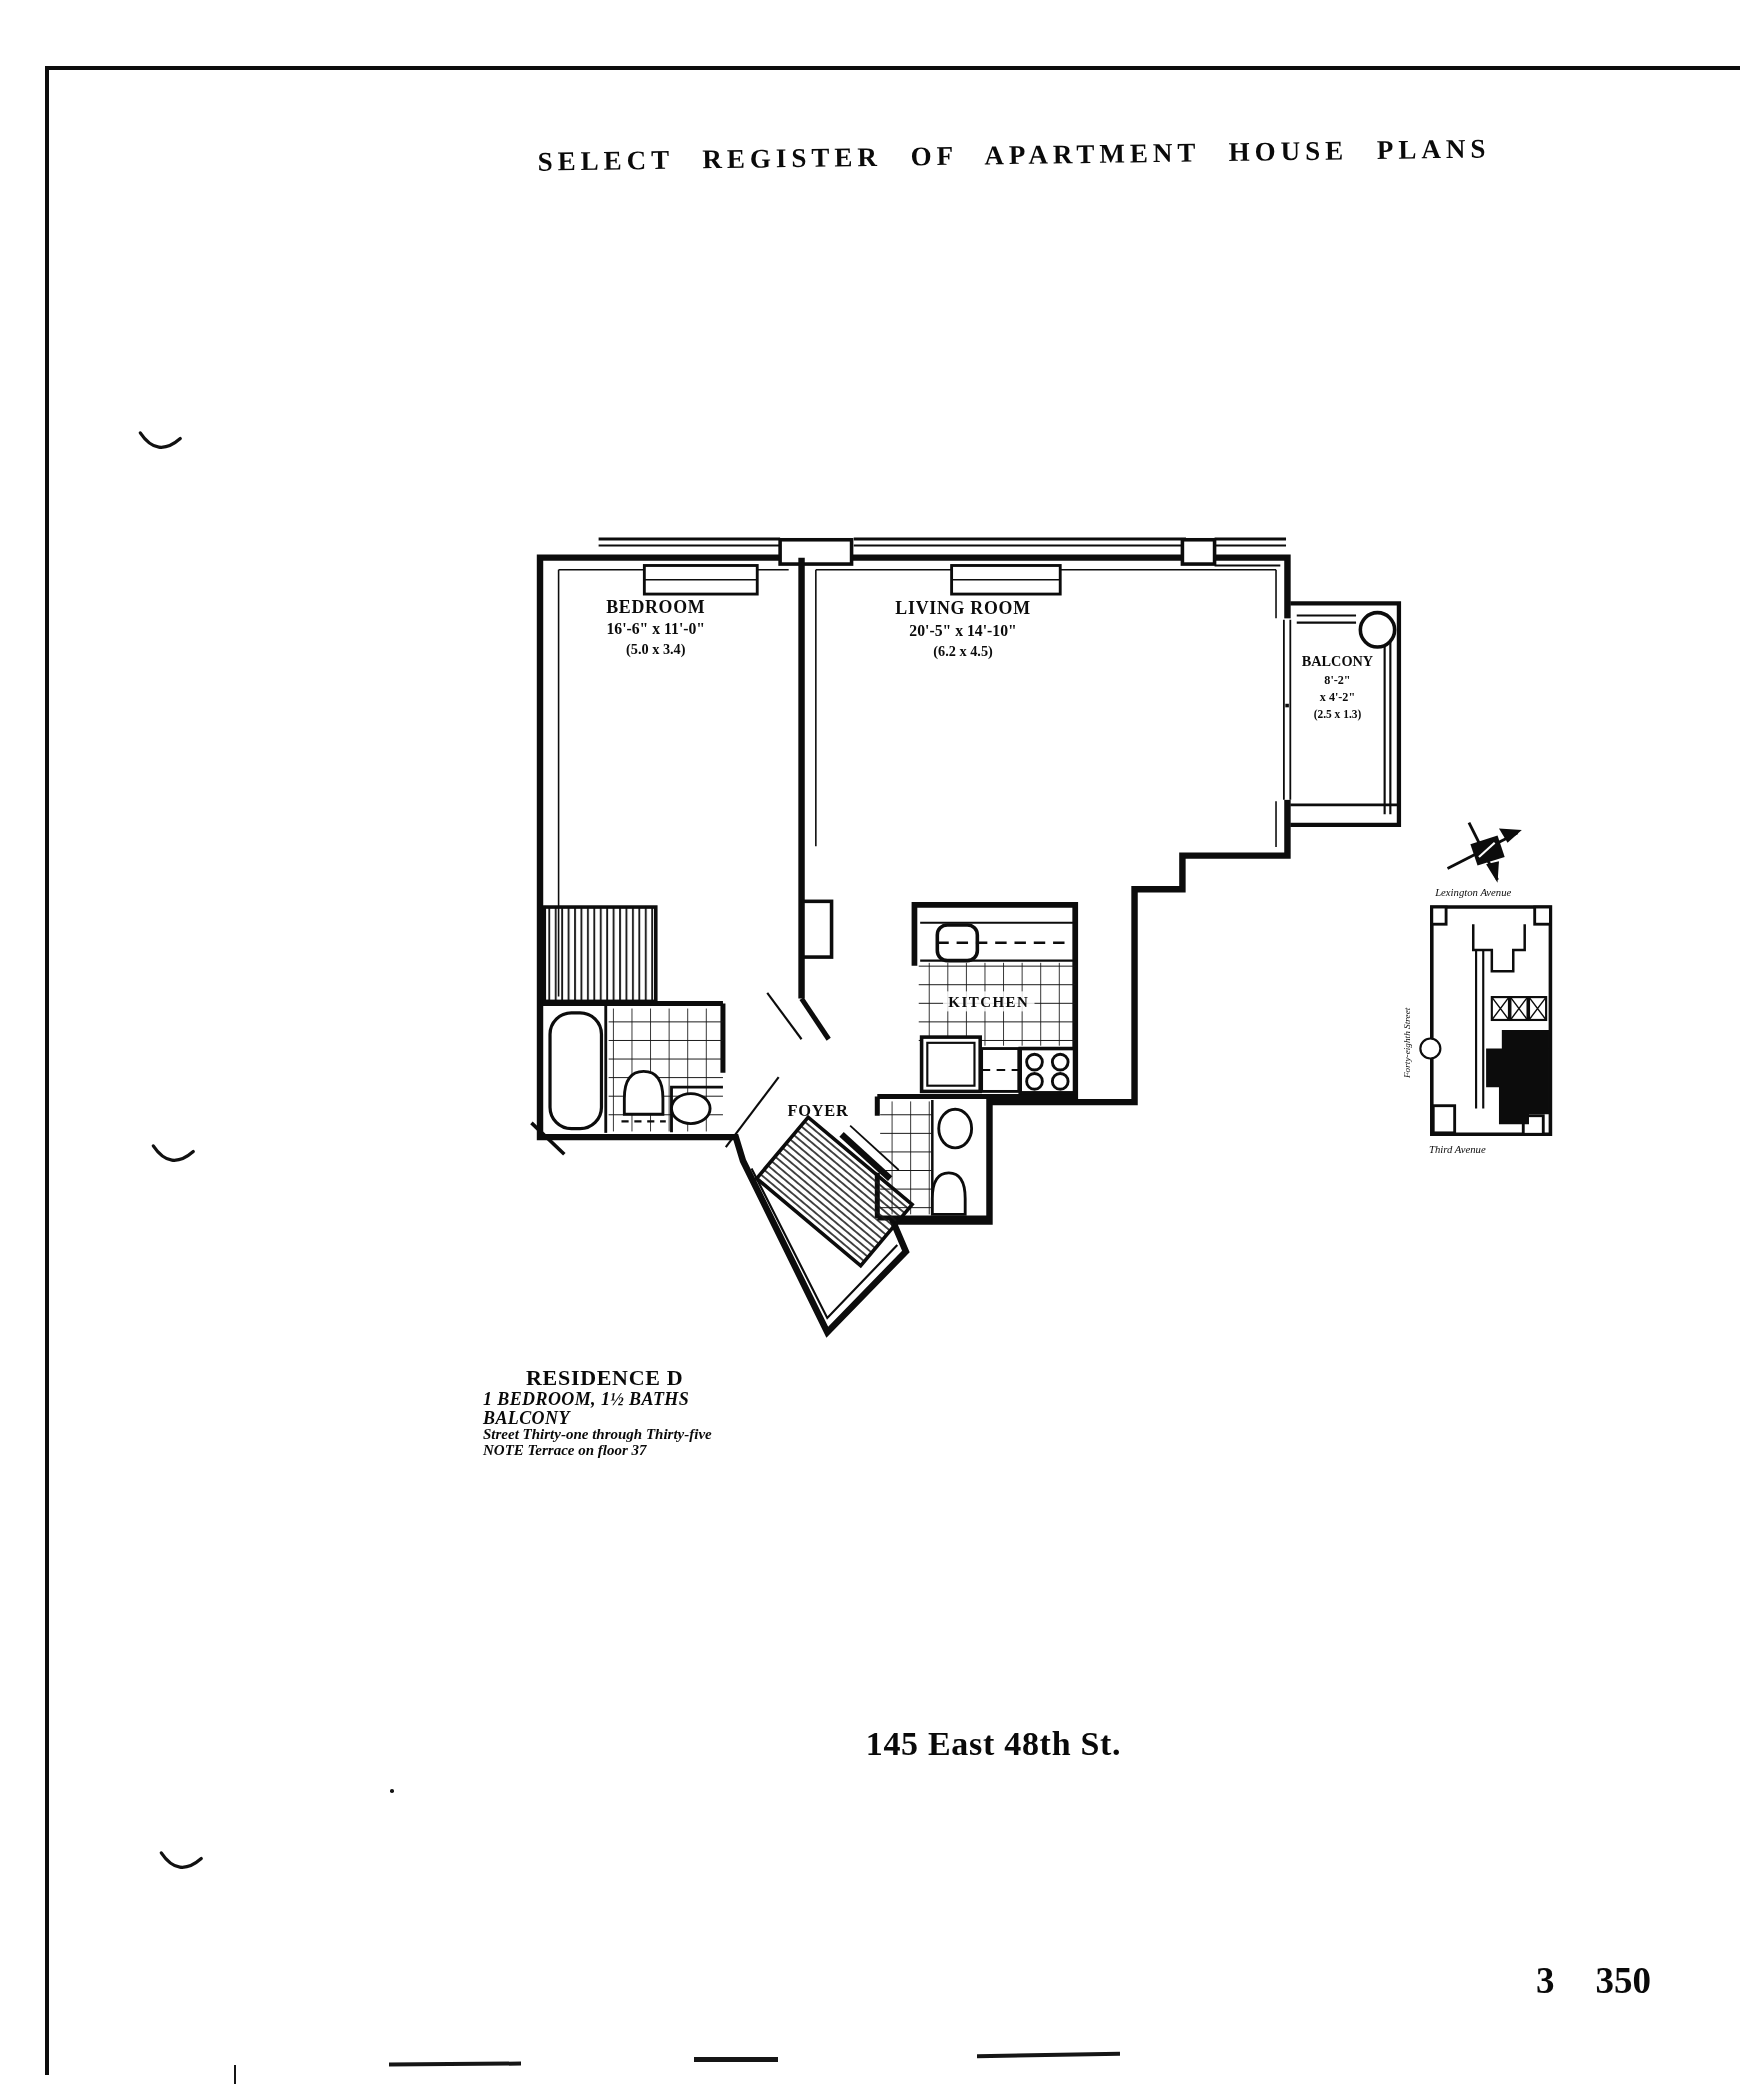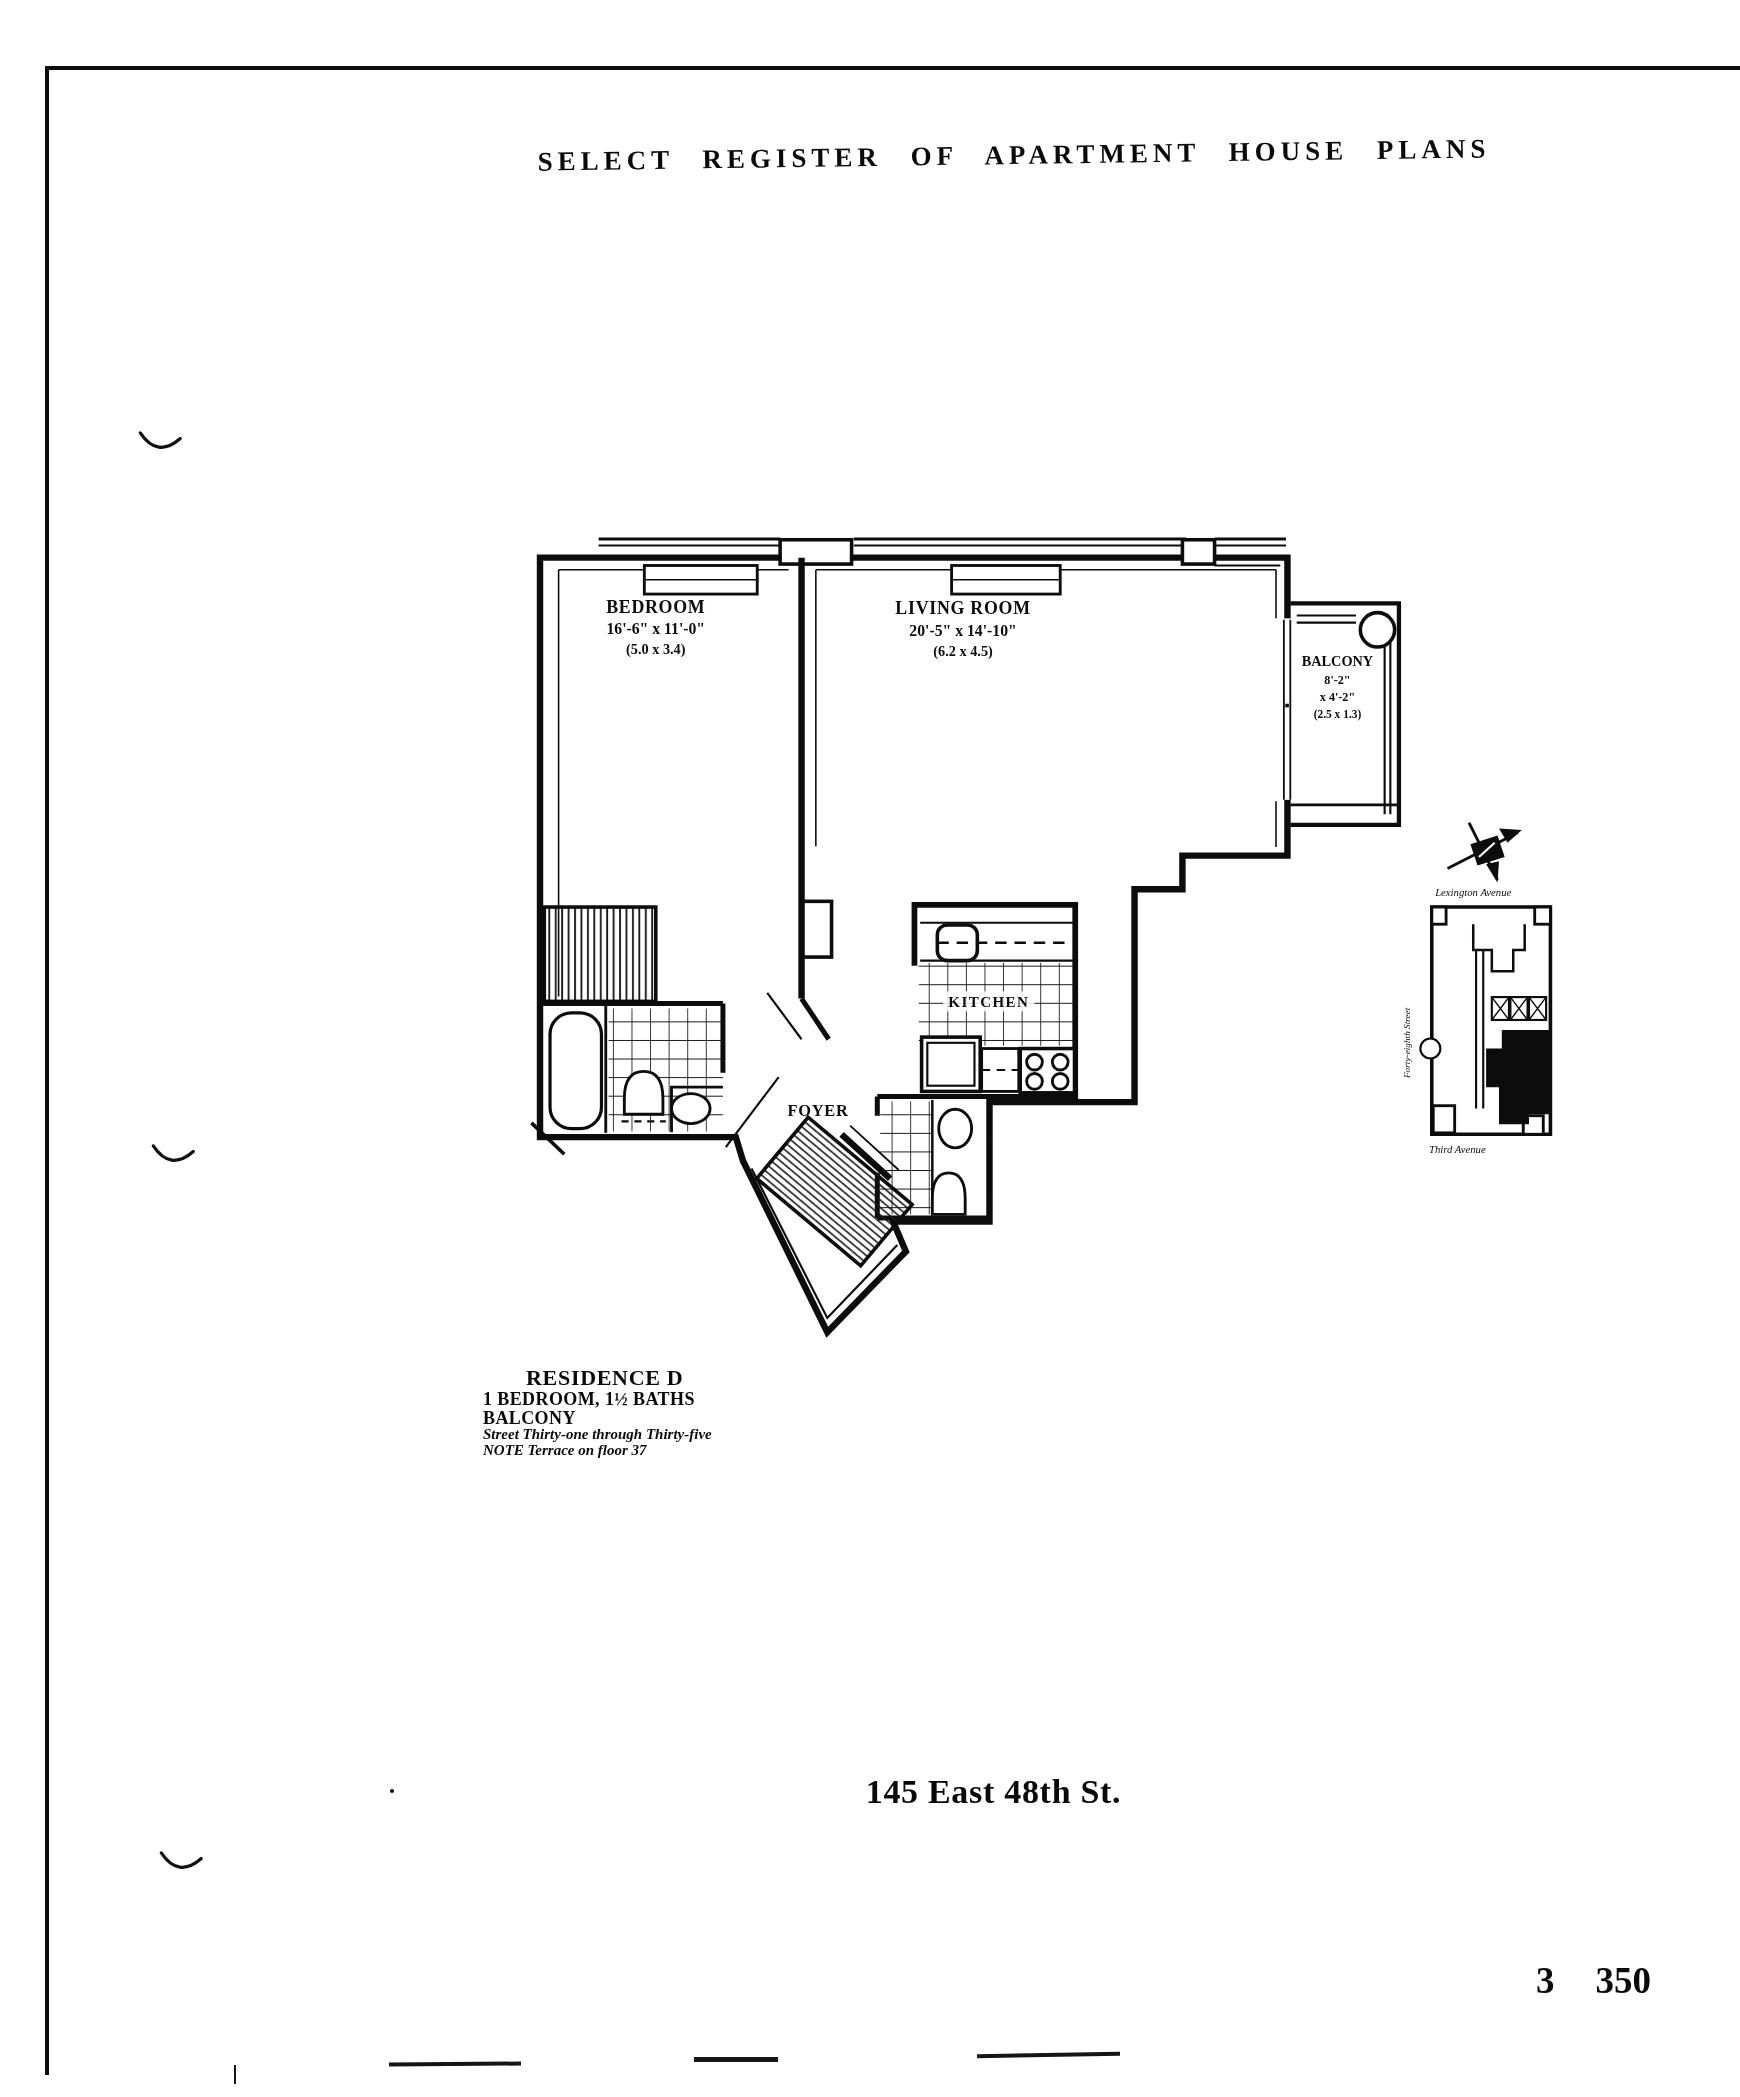--- a/index.html
+++ b/index.html
@@ -4,23 +4,23 @@
 <style>
   html,body{margin:0;padding:0;}
   body{width:1740px;height:2097px;background:#ffffff;position:relative;overflow:hidden;
        font-family:"Liberation Serif","DejaVu Serif",serif;color:#0a0a0a;}
   .abs{position:absolute;}
   .ink{background:#0d0d0d;}
   #page-title{left:471px;top:140px;width:1086px;text-align:center;font-size:27px;font-weight:700;
               letter-spacing:5px;word-spacing:17px;transform:rotate(-0.8deg);white-space:nowrap;}
   #residence-info{left:483px;top:1367px;line-height:1.04;}
   #residence-info .r-title{font-size:22px;font-weight:700;letter-spacing:0.7px;margin-left:43px;}
-  #residence-info .r-line{font-size:18px;font-weight:700;letter-spacing:0.4px;}
+  #residence-info .r-line{font-size:18px;font-weight:700;letter-spacing:0.4px;font-style:italic;}
   #residence-info .r-note{font-size:15px;font-weight:600;font-style:italic;}
-  #address-title{left:772px;top:1725px;width:443px;text-align:center;font-size:34px;font-weight:700;letter-spacing:0.7px;margin-top:48px;}
+  #address-title{left:772px;top:1725px;width:443px;text-align:center;font-size:34px;font-weight:700;letter-spacing:0.7px;}
   #folio{left:1536px;top:1959px;font-size:37px;font-weight:700;}
   #folio span{display:inline-block;}
   #folio .gap{width:41px;}
   svg text{font-family:"Liberation Serif","DejaVu Serif",serif;fill:#0c0c0c;}
   .smudge{background:#151515;}
 </style>
 </head>
 <body>
 
 <div class="abs ink" style="left:45px;top:66px;width:4.3px;height:2009px;"></div>

